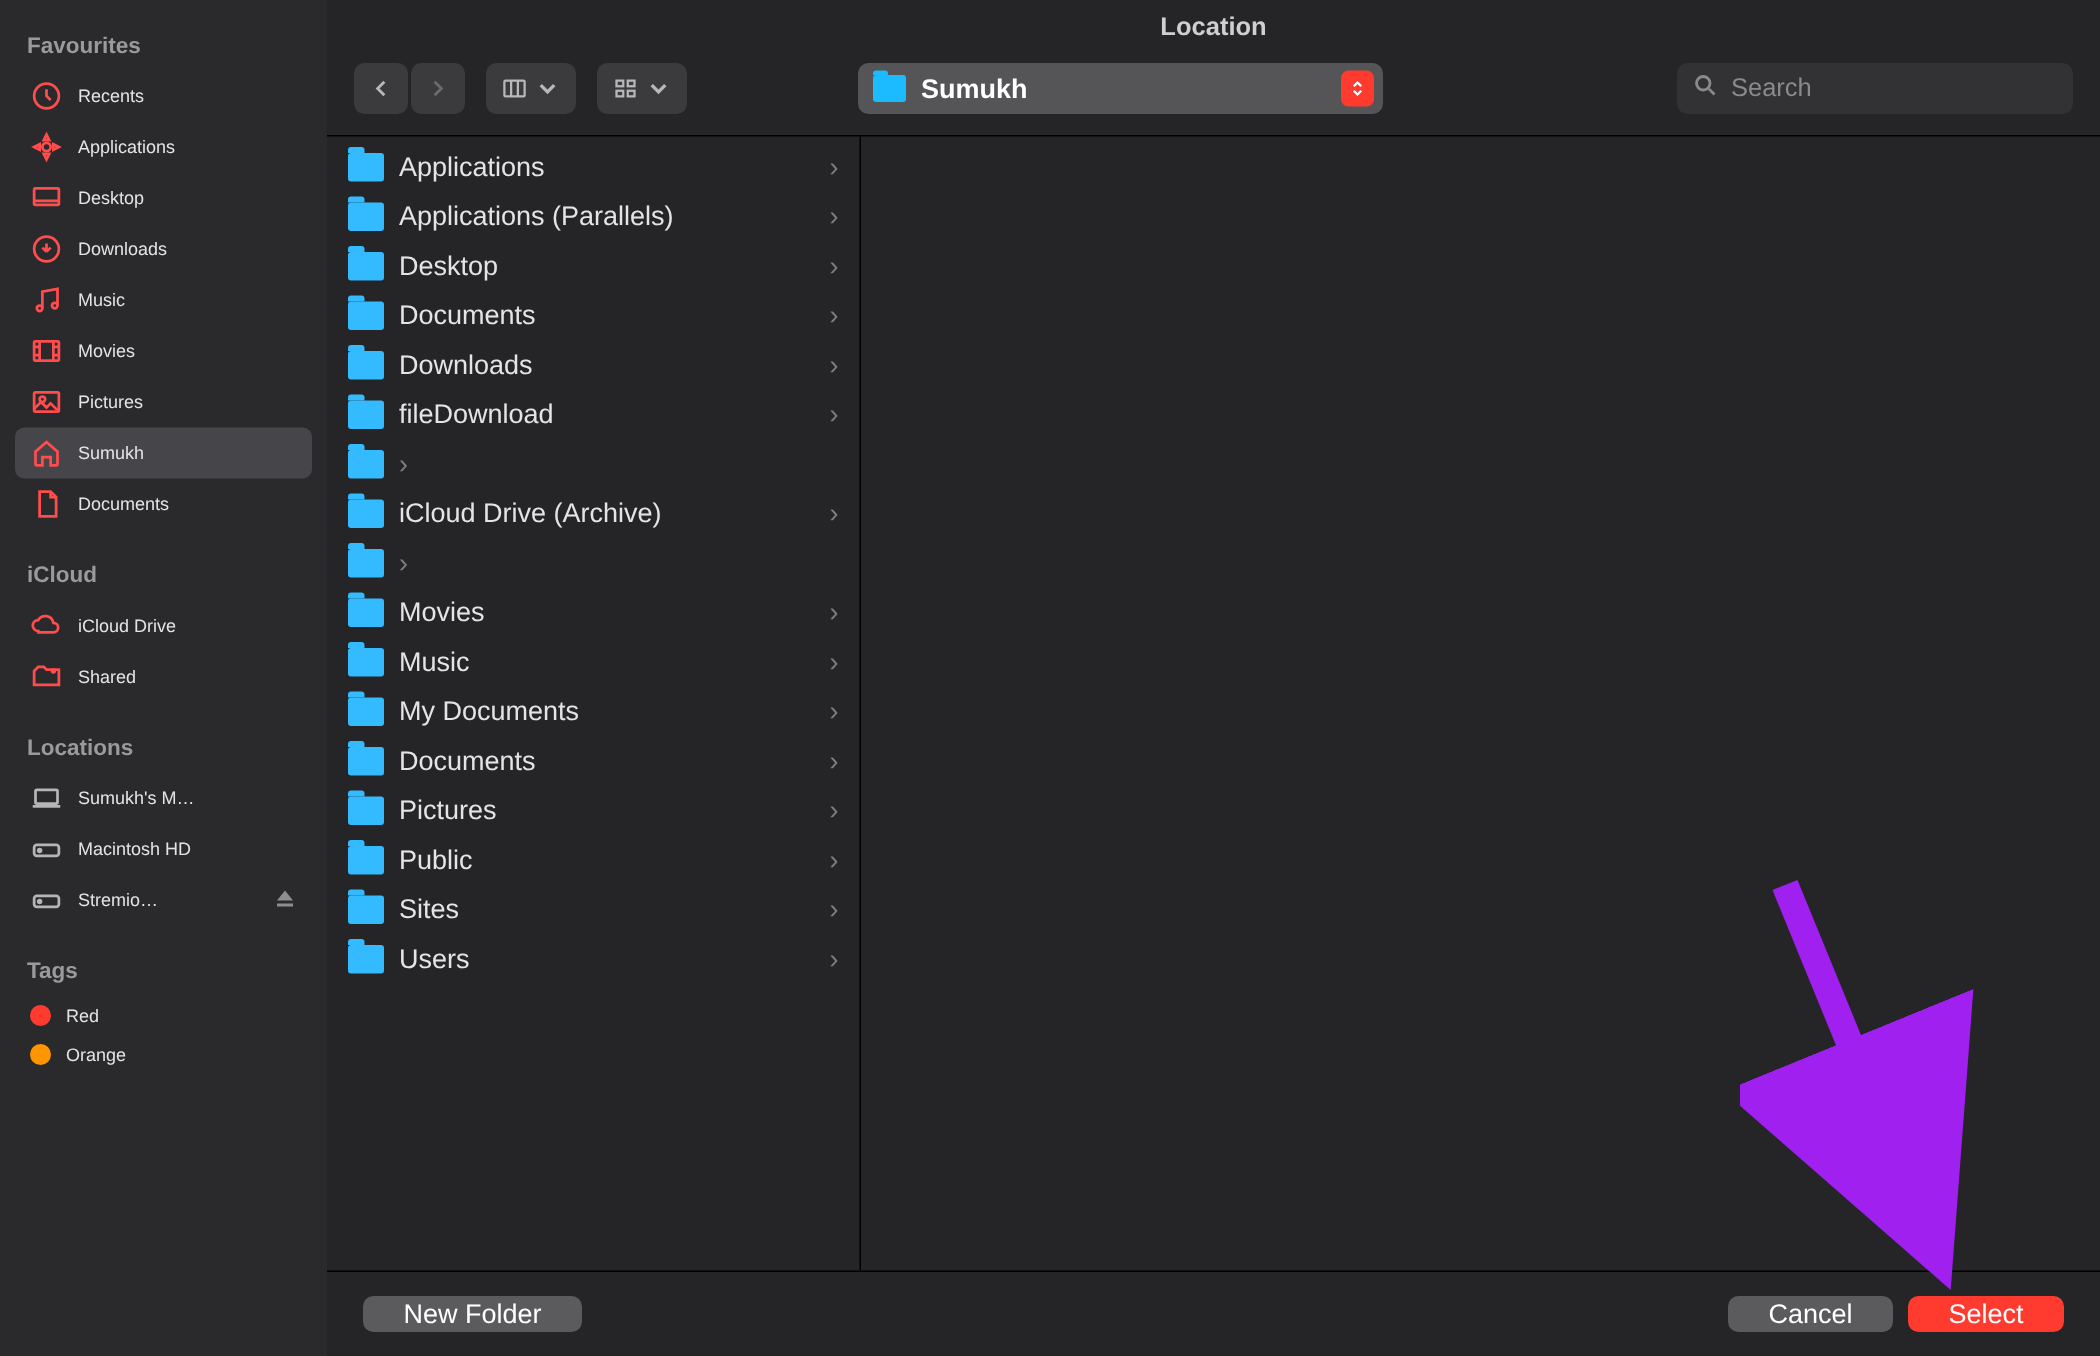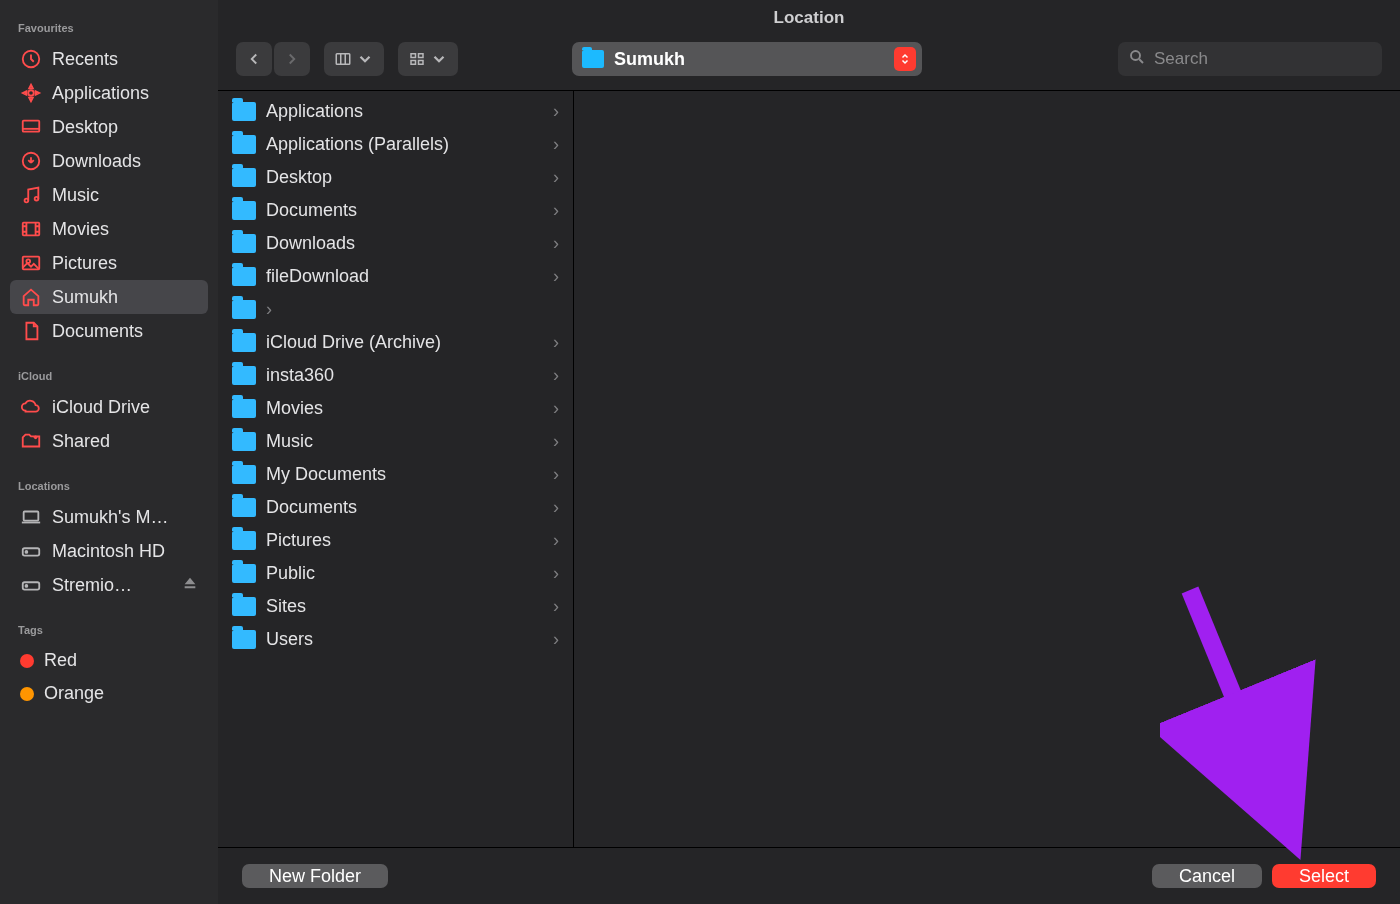--- a/index.html
+++ b/index.html
@@ -2,22 +2,22 @@
 <html><head>
 <meta charset="utf-8">
 <style>
   * { margin: 0; padding: 0; box-sizing: border-box; font-family: -apple-system, BlinkMacSystemFont, "Helvetica Neue", sans-serif; }
   body { width: 1400px; height: 904px; background: #1e1e1e; color: #dcdcdc; overflow: hidden; position: relative; }
 
   .window { display: flex; width: 100%; height: 100%; }
 
   
   .sidebar { width: 218px; background: #2a2a2c; padding: 16px 10px; overflow-y: auto; }
-  .sb-heading { font-size: 11px; color: #9a9a9c; font-weight: 600; margin: 6px 8px 8px; }
-  .sb-item { display: flex; align-items: center; gap: 10px; padding: 6px 10px; border-radius: 6px; font-size: 18px; color: #e4e4e6; cursor: default; }
+  .sb-heading { font-size: 15px; color: #9a9a9c; font-weight: 600; margin: 6px 8px 8px; }
+  .sb-item { display: flex; align-items: center; gap: 10px; padding: 6px 10px; border-radius: 6px; font-size: 12px; color: #e4e4e6; cursor: default; }
   .sb-item.active { background: #46464a; }
   .sb-item .ic { width: 22px; height: 22px; color: #ff4c4c; flex-shrink: 0; display:flex; align-items:center; justify-content:center; }
   .sb-item .ic.mono { color: #b5b5b7; }
   .sb-item .ic svg { width: 22px; height: 22px; }
   .sb-item .lbl { flex: 1; white-space: nowrap; overflow: hidden; text-overflow: ellipsis; }
   .sb-item .eject { color: #8e8e90; }
   .tag-dot { width: 14px; height: 14px; border-radius: 50%; }
   .sb-section { margin-bottom: 22px; }
 
   
@@ -319,21 +319,20 @@
             <span class="folder-ic"></span>
             <span class="chev">›</span>
           </div>
         <div class="row">
             <span class="folder-ic"></span>
             <span class="name">iCloud Drive (Archive)</span>
             <span class="chev">›</span>
           </div>
         <div class="row">
             <span class="folder-ic"></span>
-            <span class="name">insta360</span>
             <span class="chev">›</span>
           </div>
         <div class="row">
             <span class="folder-ic"></span>
             <span class="name">Movies</span>
             <span class="chev">›</span>
           </div>
         <div class="row">
             <span class="folder-ic"></span>
             <span class="name">Music</span>

